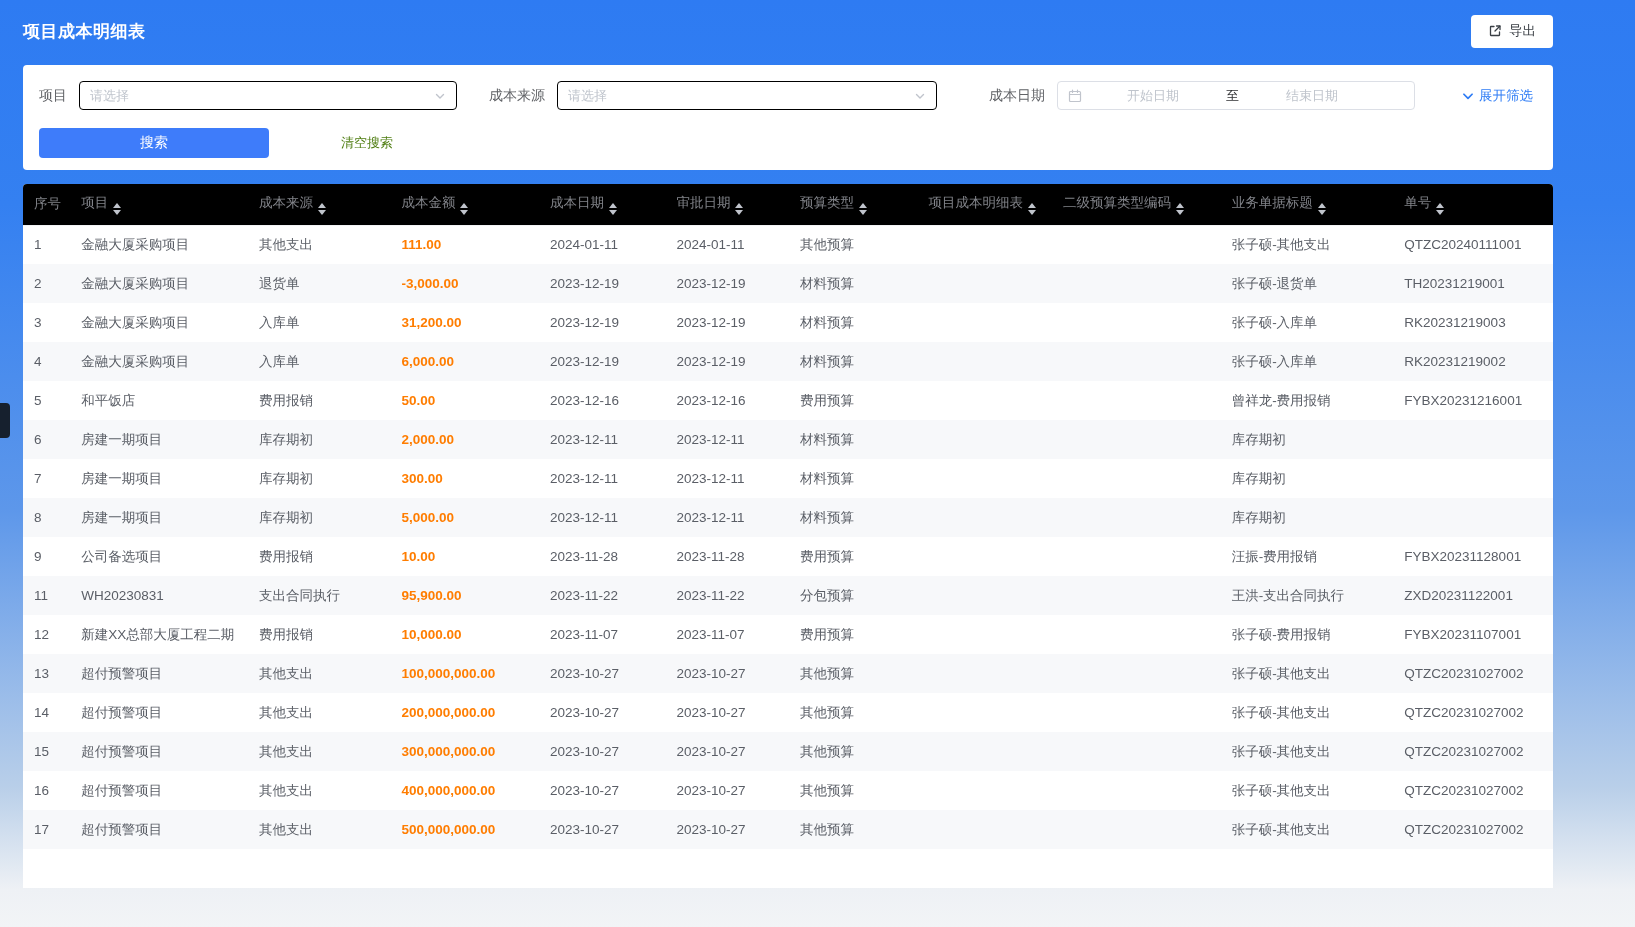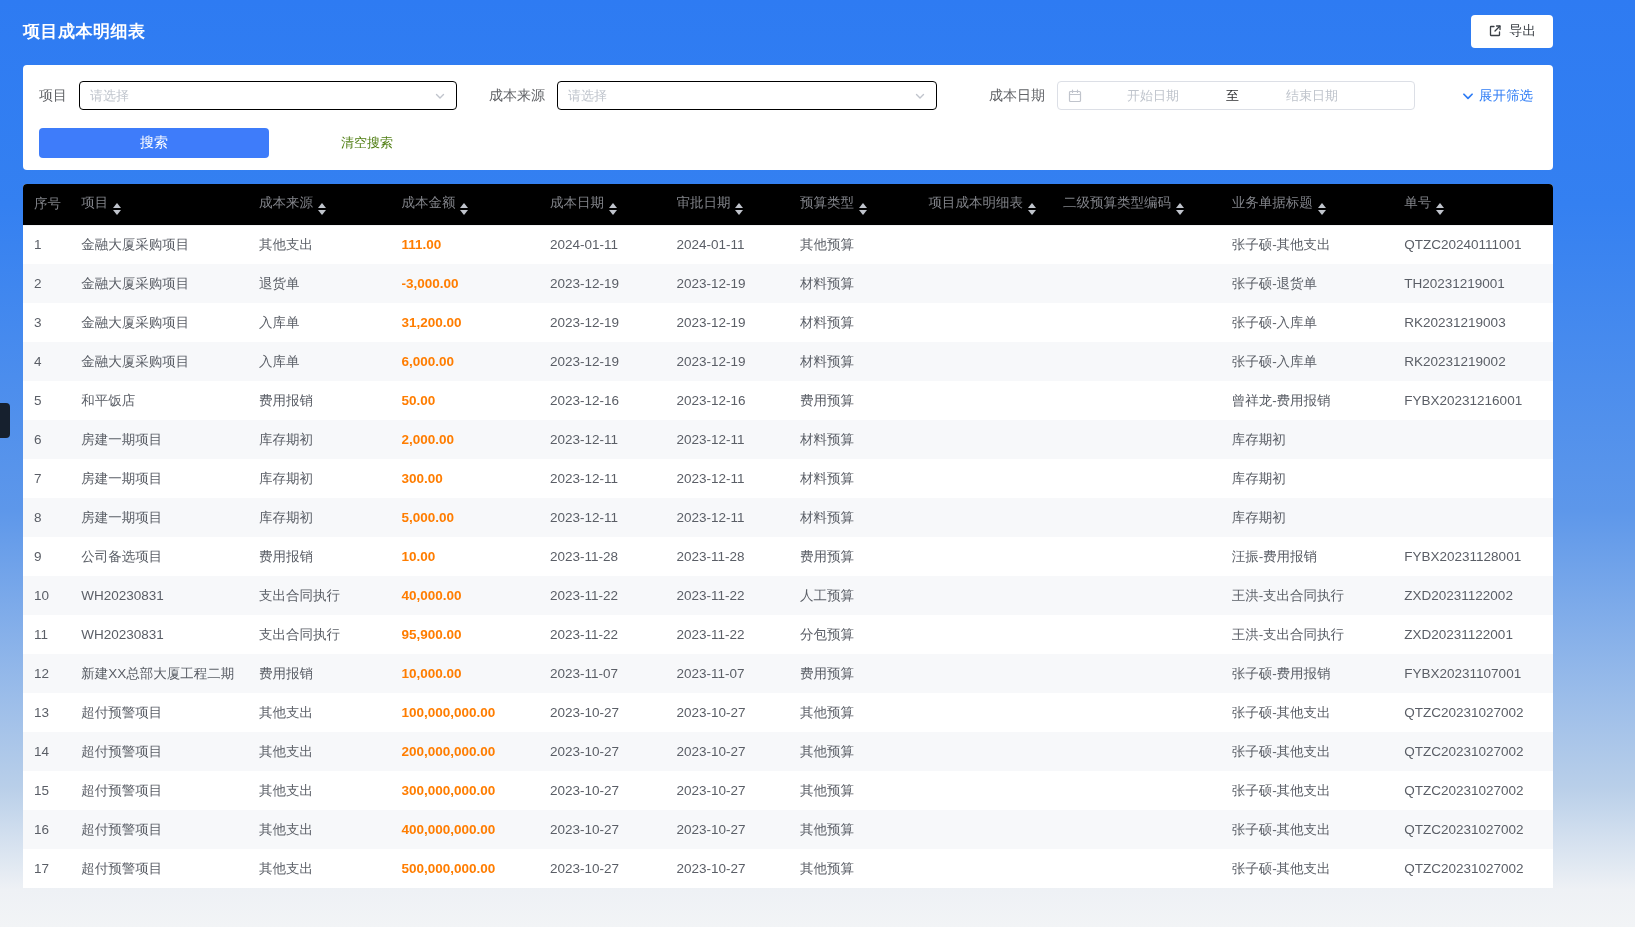--- a/index.html
+++ b/index.html
@@ -333,33 +333,20 @@
               <td class="amount">10.00</td>
               <td>2023-11-28</td>
               <td>2023-11-28</td>
               <td>费用预算</td>
               <td></td>
               <td></td>
               <td>汪振-费用报销</td>
               <td>FYBX20231128001</td>
             </tr>
             <tr>
-              <td>10</td>
-              <td>WH20230831</td>
-              <td>支出合同执行</td>
-              <td class="amount">40,000.00</td>
-              <td>2023-11-22</td>
-              <td>2023-11-22</td>
-              <td>人工预算</td>
-              <td></td>
-              <td></td>
-              <td>王洪-支出合同执行</td>
-              <td>ZXD20231122002</td>
-            </tr>
-            <tr>
               <td>11</td>
               <td>WH20230831</td>
               <td>支出合同执行</td>
               <td class="amount">95,900.00</td>
               <td>2023-11-22</td>
               <td>2023-11-22</td>
               <td>分包预算</td>
               <td></td>
               <td></td>
               <td>王洪-支出合同执行</td>

